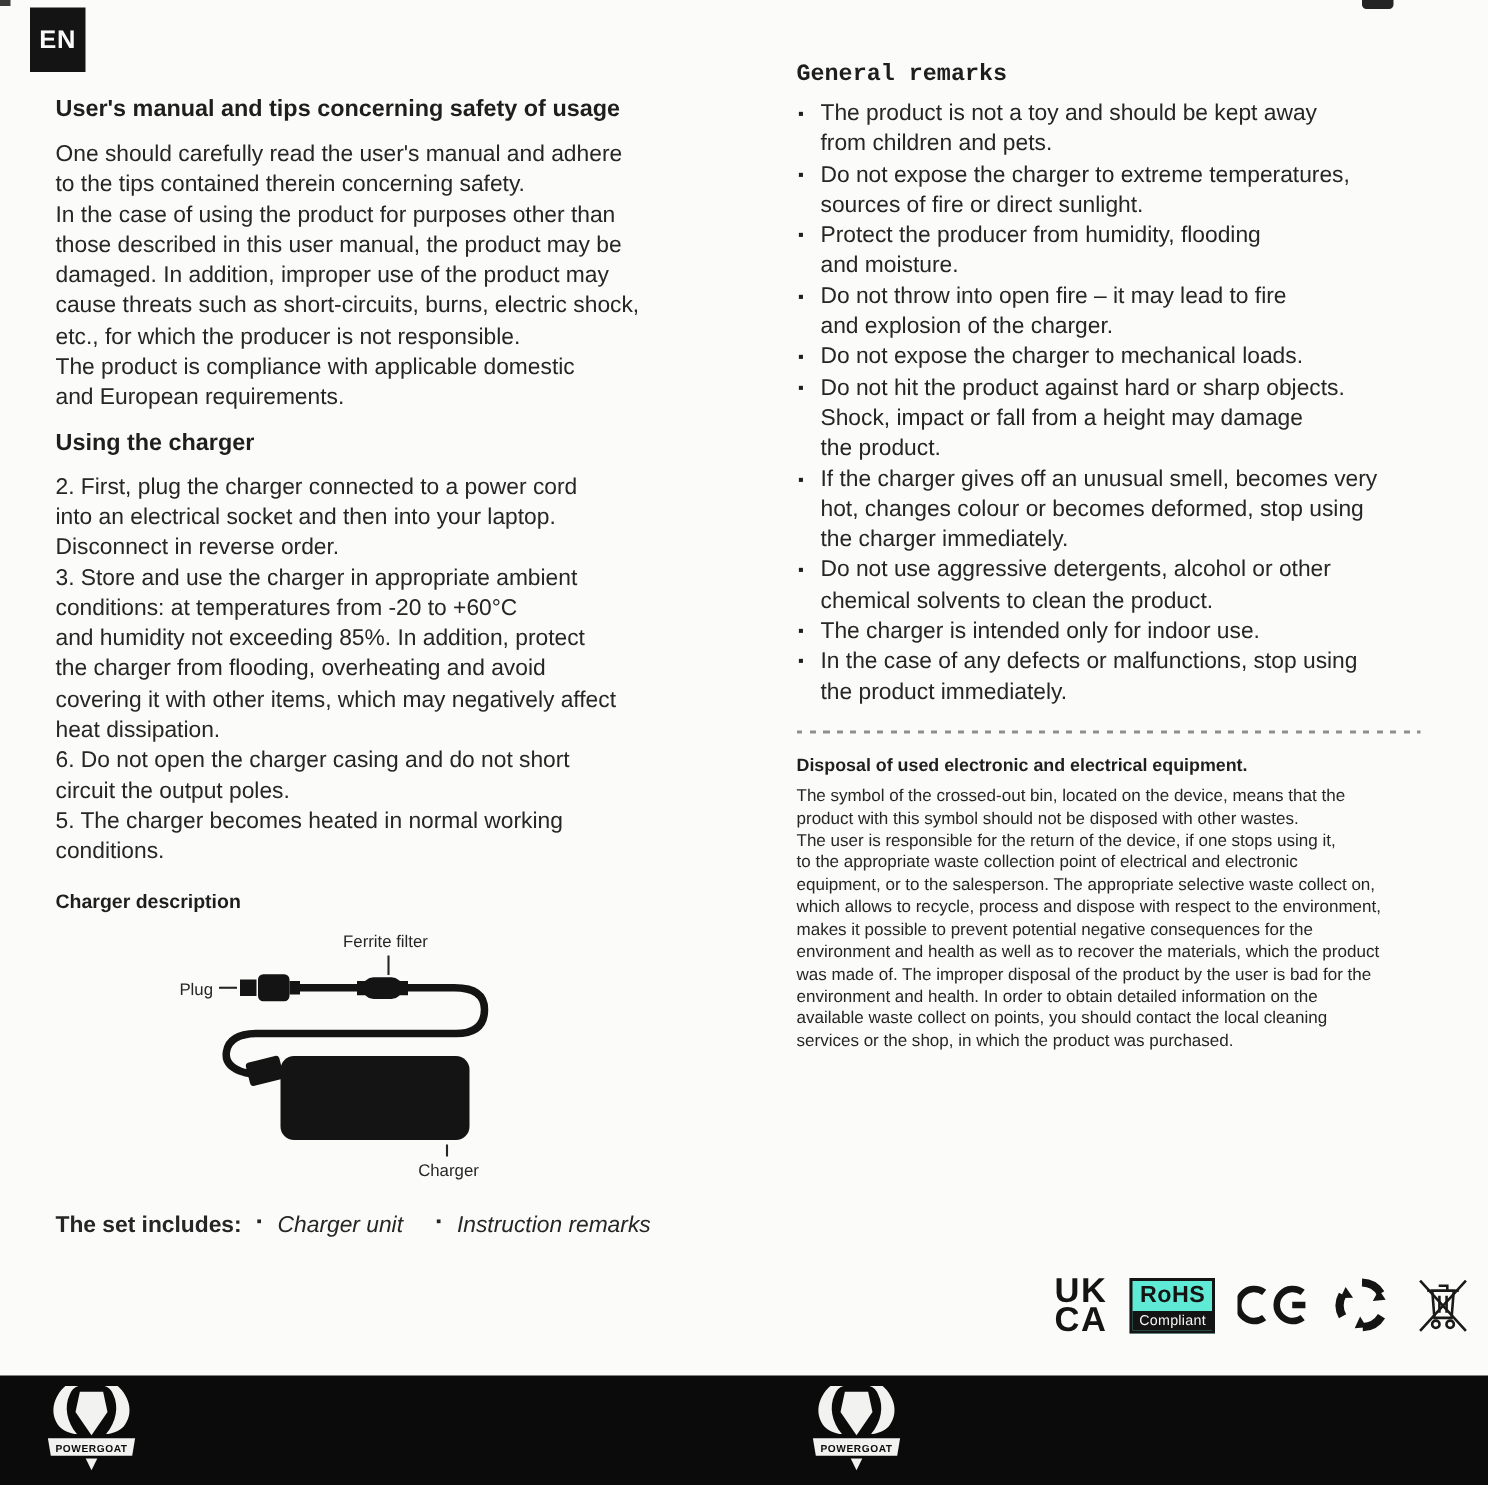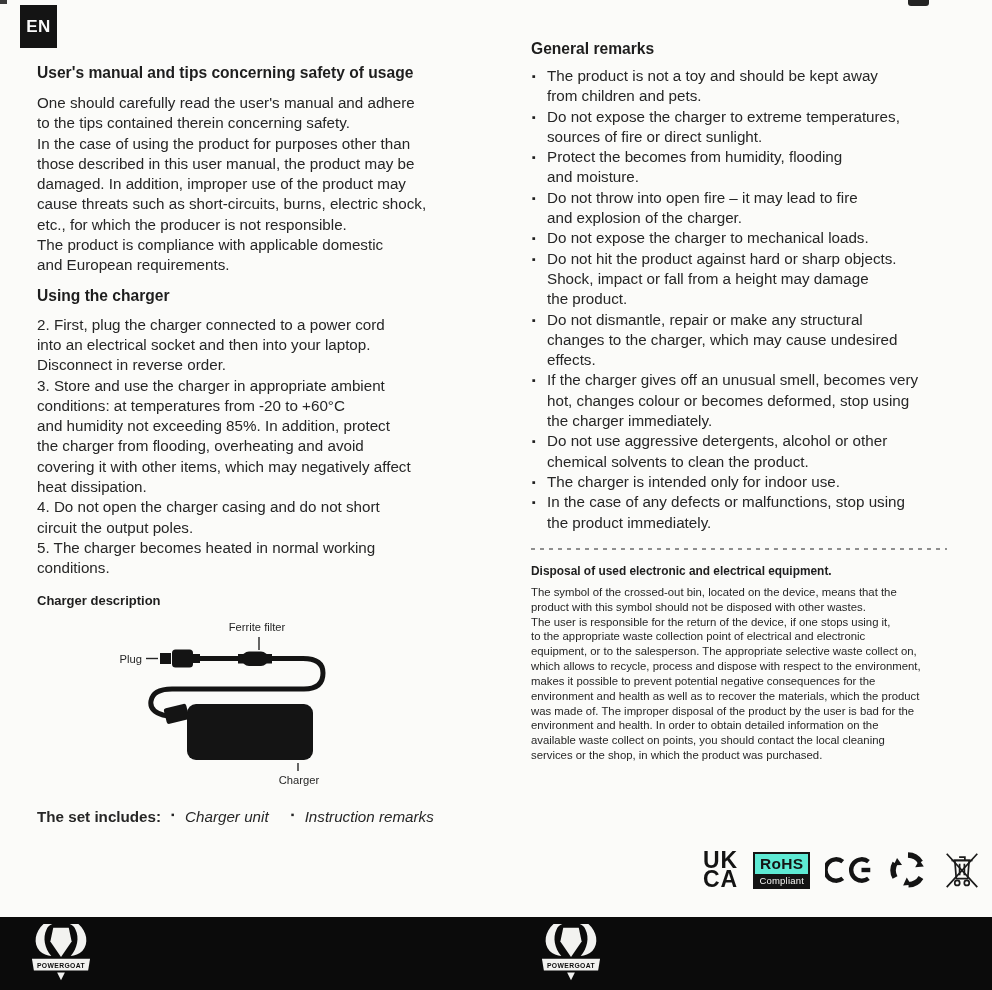--- a/index.html
+++ b/index.html
@@ -13,21 +13,21 @@
   .en-badge{position:absolute;left:20px;top:5px;width:37px;height:43px;background:#141414;color:#fafafa;
     display:flex;align-items:center;justify-content:center;font-weight:bold;font-size:17px;letter-spacing:.5px;}
 
   .col-left{position:absolute;left:37px;top:64px;width:466px;}
   .col-right{position:absolute;left:531px;top:40px;width:440px;}
 
   h1,h2,h3{margin:0;font-weight:bold;color:#1e1e1e;}
   .h-safety{font-size:15.6px;line-height:18px;}
   .h-using{font-size:15.6px;line-height:18px;margin-top:11px;}
   .h-desc{font-size:13px;line-height:18px;margin-top:13px;}
-  .h-general{font-size:15.6px;line-height:18px;}
+  .h-general{font-size:15.6px;line-height:18px;font-family:Liberation Mono, monospace;}
   .h-disposal{font-size:11.9px;line-height:14px;margin-top:14px;}
 
   .body-lines{white-space:pre-line;font-size:15.2px;line-height:20.3px;margin:0;}
   .p-safety{margin-top:11px;}
   .steps{margin-top:10px;}
   .steps > div{white-space:pre-line;font-size:15.2px;line-height:20.3px;}
 
   ul.remarks{list-style:none;margin:8px 0 0;padding:0;}
   ul.remarks li{position:relative;padding-left:16px;white-space:pre-line;font-size:15.2px;line-height:20.3px;}
   ul.remarks li::before{content:"▪";position:absolute;left:1px;top:0;font-size:11px;line-height:20.3px;color:#1e1e1e;}
@@ -87,21 +87,21 @@
 
         <div>2. First, plug the charger connected to a power cord
 into an electrical socket and then into your laptop.
 Disconnect in reverse order.</div>
         <div>3. Store and use the charger in appropriate ambient
 conditions: at temperatures from -20 to +60°C
 and humidity not exceeding 85%. In addition, protect
 the charger from flooding, overheating and avoid
 covering it with other items, which may negatively affect
 heat dissipation.</div>
-        <div>4. Do not open the charger casing and do not short
+        <div>6. Do not open the charger casing and do not short
 circuit the output poles.</div>
         <div>5. The charger becomes heated in normal working
 conditions.</div>
       </div>
 
     <h2 class="h-desc">Charger description</h2>
 
     <div class="diagram">
       <svg width="320" height="186" viewBox="0 0 320 186">
 
@@ -139,31 +139,28 @@
   </div>
 
   <div class="col-right">
     <h2 class="h-general">General remarks</h2>
     <ul class="remarks">
 
     <li>The product is not a toy and should be kept away
 from children and pets.</li>
         <li>Do not expose the charger to extreme temperatures,
 sources of fire or direct sunlight.</li>
-        <li>Protect the becomes from humidity, flooding
+        <li>Protect the producer from humidity, flooding
 and moisture.</li>
         <li>Do not throw into open fire – it may lead to fire
 and explosion of the charger.</li>
         <li>Do not expose the charger to mechanical loads.</li>
         <li>Do not hit the product against hard or sharp objects.
 Shock, impact or fall from a height may damage
 the product.</li>
-        <li>Do not dismantle, repair or make any structural
-changes to the charger, which may cause undesired
-effects.</li>
         <li>If the charger gives off an unusual smell, becomes very
 hot, changes colour or becomes deformed, stop using
 the charger immediately.</li>
         <li>Do not use aggressive detergents, alcohol or other
 chemical solvents to clean the product.</li>
         <li>The charger is intended only for indoor use.</li>
         <li>In the case of any defects or malfunctions, stop using
 the product immediately.</li>
       </ul>
 

